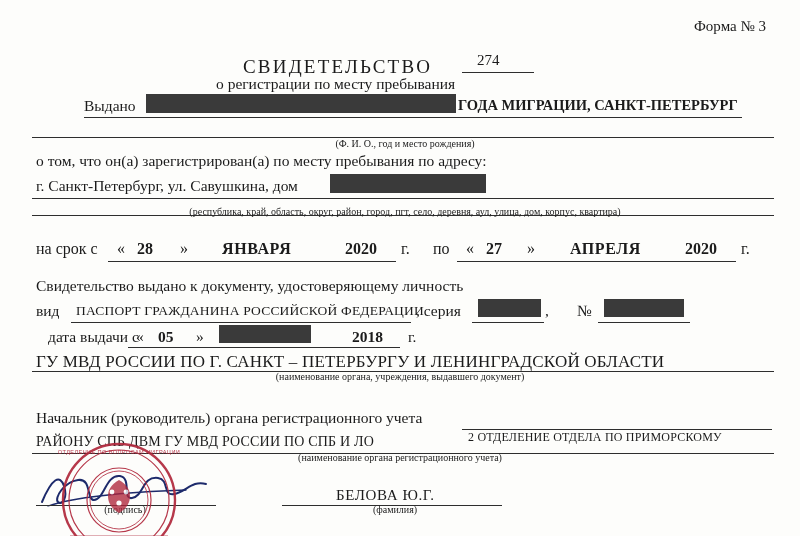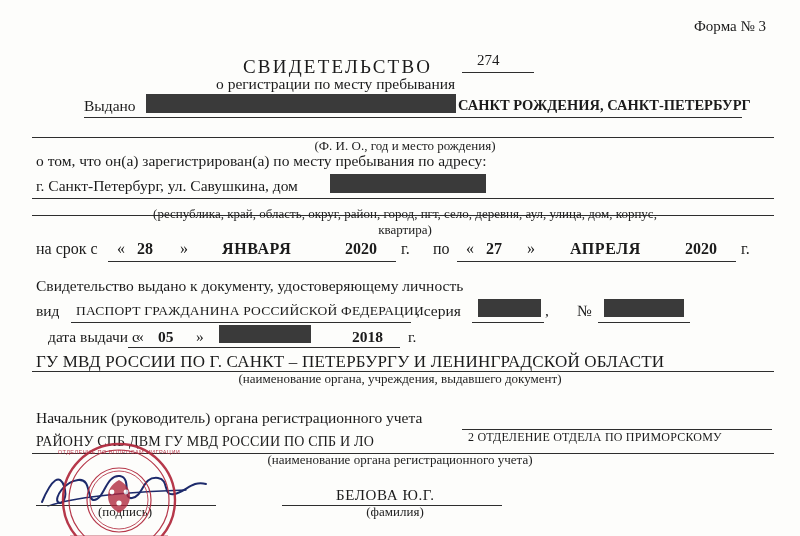--- a/index.html
+++ b/index.html
@@ -24,21 +24,21 @@
   .rule {
     position: absolute;
     border-bottom: 1px solid #2e2e2e;
     height: 0;
   }
   .redact {
     position: absolute;
     background: #3a3a3a;
   }
   .caption {
-    font-size: 13px;
+    font-size: 10px;
     color: #222;
     text-align: center;
     font-family: "Liberation Serif", serif;
   }
 
   
   #form-no {
     right: 34px;
     top: 18px;
     font-size: 15px;
@@ -209,21 +209,21 @@
 
   <div class="abs txt" id="form-no">Форма № 3</div>
 
   <div class="abs txt" id="title-main">СВИДЕТЕЛЬСТВО</div>
   <div class="abs txt" id="title-number">274</div>
   <div class="rule" id="title-number-rule"></div>
   <div class="abs txt" id="title-sub">о регистрации по месту пребывания</div>
 
   <div class="abs txt" id="issued-label">Выдано</div>
   <div class="redact" id="issued-redact"></div>
-  <div class="abs txt" id="issued-value">САНКТ РОЖДЕНИЯ, САНКТ-ПЕТЕРБУРГ</div>
+  <div class="abs txt" id="issued-value">ГОДА МИГРАЦИИ, САНКТ-ПЕТЕРБУРГ</div>
   <div class="rule" id="issued-rule"></div>
 
   <div class="rule" id="line-fio-rule"></div>
   <div class="abs caption" id="fio-caption">(Ф. И. О., год и место рождения)</div>
 
   <div class="abs txt" id="about-line">о том, что он(а) зарегистрирован(а) по месту пребывания по адресу:</div>
   <div class="abs txt" id="addr-line">г. Санкт-Петербург, ул. Савушкина, дом</div>
   <div class="redact" id="addr-redact"></div>
   <div class="rule" id="addr-rule"></div>
   <div class="rule" id="addr-rule2"></div>

